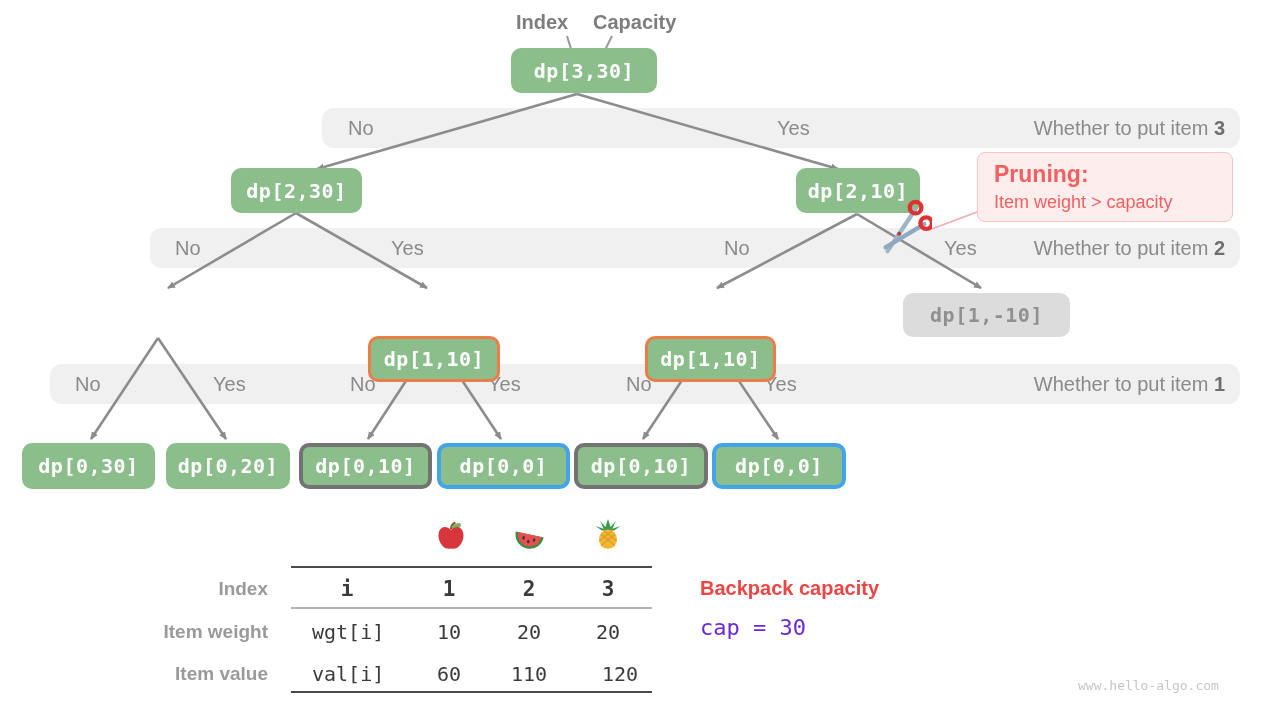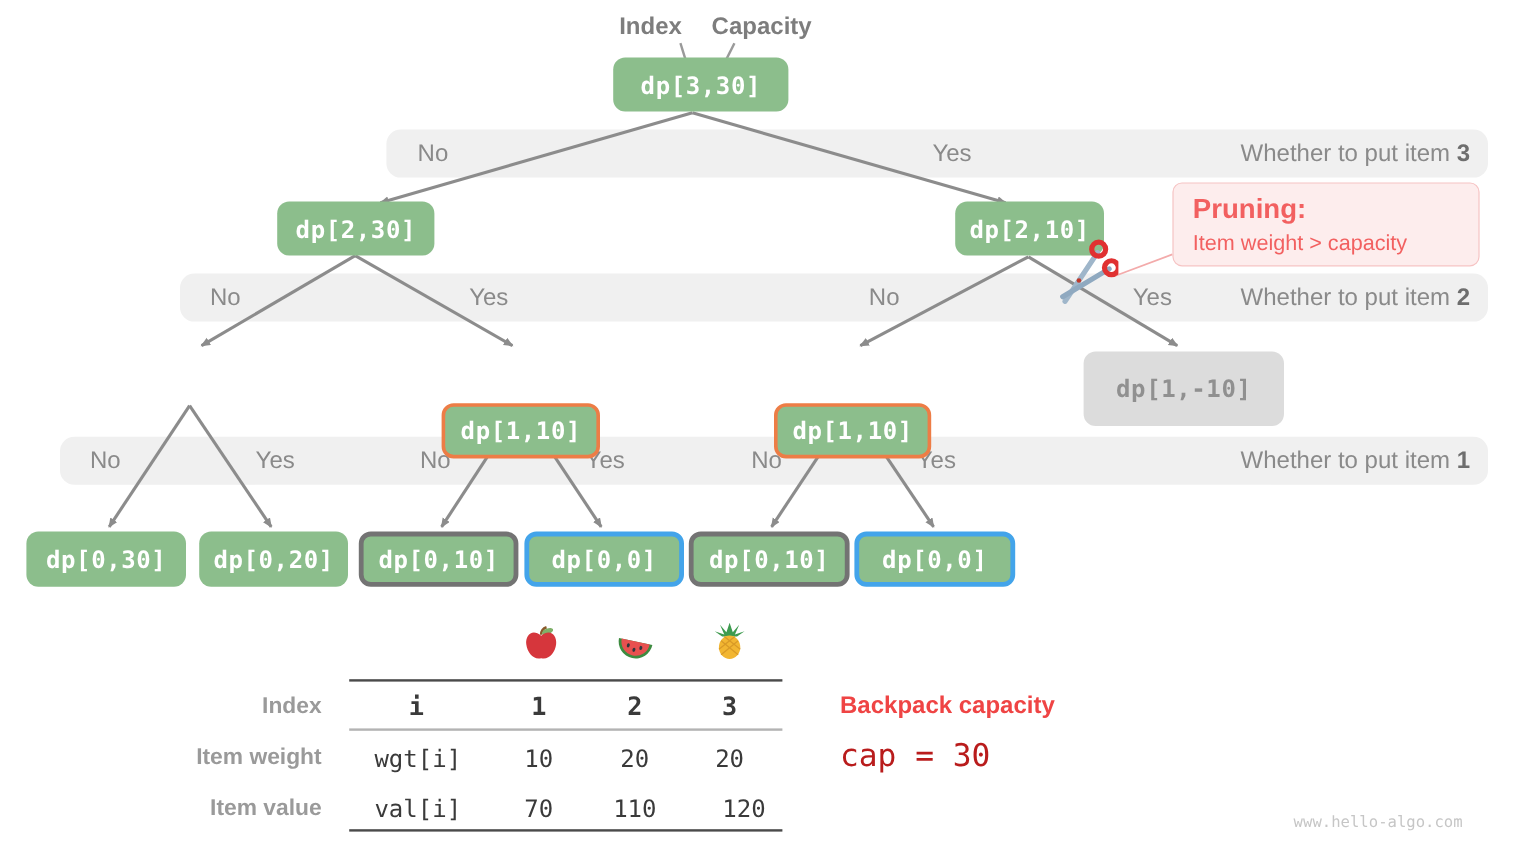--- a/index.html
+++ b/index.html
@@ -37,21 +37,21 @@
 
   
   .rule{position:absolute;z-index:1;}
   .t-label{position:absolute;width:150px;text-align:right;font-weight:bold;font-size:19px;color:#9a9a9a;}
   .t-cell{position:absolute;width:70px;text-align:center;font-size:20px;color:#3a3a3a;
           font-family:"DejaVu Sans Mono",monospace;}
   .t-cell.hdr{font-weight:bold;font-size:21px;}
   .fruit{position:absolute;width:32px;height:34px;}
 
   .cap-label{position:absolute;left:700px;top:577px;font-weight:bold;font-size:20px;color:#ef4444;}
-  .cap-value{position:absolute;left:700px;top:615px;font-size:26px;color:#b91c1c;
+  .cap-value{position:absolute;left:700px;top:615px;font-size:22px;color:#6d28d9;
              font-family:"DejaVu Sans Mono",monospace;}
 
   .watermark{position:absolute;left:1078px;top:678px;font-size:13px;color:#c6c6c6;
              font-family:"DejaVu Sans Mono",monospace;}
 </style>
 </head>
 <body>
 
 <div id="canvas">
 
@@ -105,21 +105,21 @@
       <line x1="612" y1="36" x2="604" y2="52"></line>
     </g>
     <line x1="929" y1="230" x2="977" y2="212" stroke="#f3abab" stroke-width="1.5"></line>
   </svg>
 
   <div class="node" style="left:511px;top:48px;width:146px;height:45px;">dp[3,30]</div>
   <div class="node" style="left:231px;top:168px;width:131px;height:45px;">dp[2,30]</div>
   <div class="node" style="left:796px;top:168px;width:124px;height:45px;">dp[2,10]</div>
   <div class="node orange" style="left:368px;top:292px;width:132px;height:46px;">dp[1,10]</div>
   <div class="node orange" style="left:645px;top:292px;width:131px;height:46px;">dp[1,10]</div>
-  <div class="node gray" style="left:903px;top:293px;width:167px;height:62px;">dp[1,-10]</div>
+  <div class="node gray" style="left:903px;top:293px;width:167px;height:44px;">dp[1,-10]</div>
   <div class="node" style="left:22px;top:443px;width:133px;height:46px;">dp[0,30]</div>
   <div class="node" style="left:166px;top:443px;width:124px;height:46px;">dp[0,20]</div>
   <div class="node purple" style="left:299px;top:443px;width:133px;height:46px;">dp[0,10]</div>
   <div class="node blue" style="left:437px;top:443px;width:133px;height:46px;">dp[0,0]</div>
   <div class="node purple" style="left:574px;top:443px;width:134px;height:46px;">dp[0,10]</div>
   <div class="node blue" style="left:712px;top:443px;width:134px;height:46px;">dp[0,0]</div>
 
   <div class="pruning">
     <span class="title">Pruning</span><span class="title">:</span><br>
     <span>Item weight &gt; capacity</span>
@@ -170,21 +170,21 @@
   <div class="t-cell hdr" style="left:414px;top:577px;">1</div>
   <div class="t-cell hdr" style="left:494px;top:577px;">2</div>
   <div class="t-cell hdr" style="left:573px;top:577px;">3</div>
 
   <div class="t-cell" style="left:312px;top:620px;">wgt[i]</div>
   <div class="t-cell" style="left:414px;top:620px;">10</div>
   <div class="t-cell" style="left:494px;top:620px;">20</div>
   <div class="t-cell" style="left:573px;top:620px;">20</div>
 
   <div class="t-cell" style="left:312px;top:662px;">val[i]</div>
-  <div class="t-cell" style="left:414px;top:662px;">70</div>
+  <div class="t-cell" style="left:414px;top:662px;">60</div>
   <div class="t-cell" style="left:494px;top:662px;">110</div>
   <div class="t-cell" style="left:585px;top:662px;">120</div>
 
   <div class="cap-label">Backpack capacity</div>
   <div class="cap-value">cap = 30</div>
 
   <div class="watermark">www.hello-algo.com</div>
 
 </div>
 

